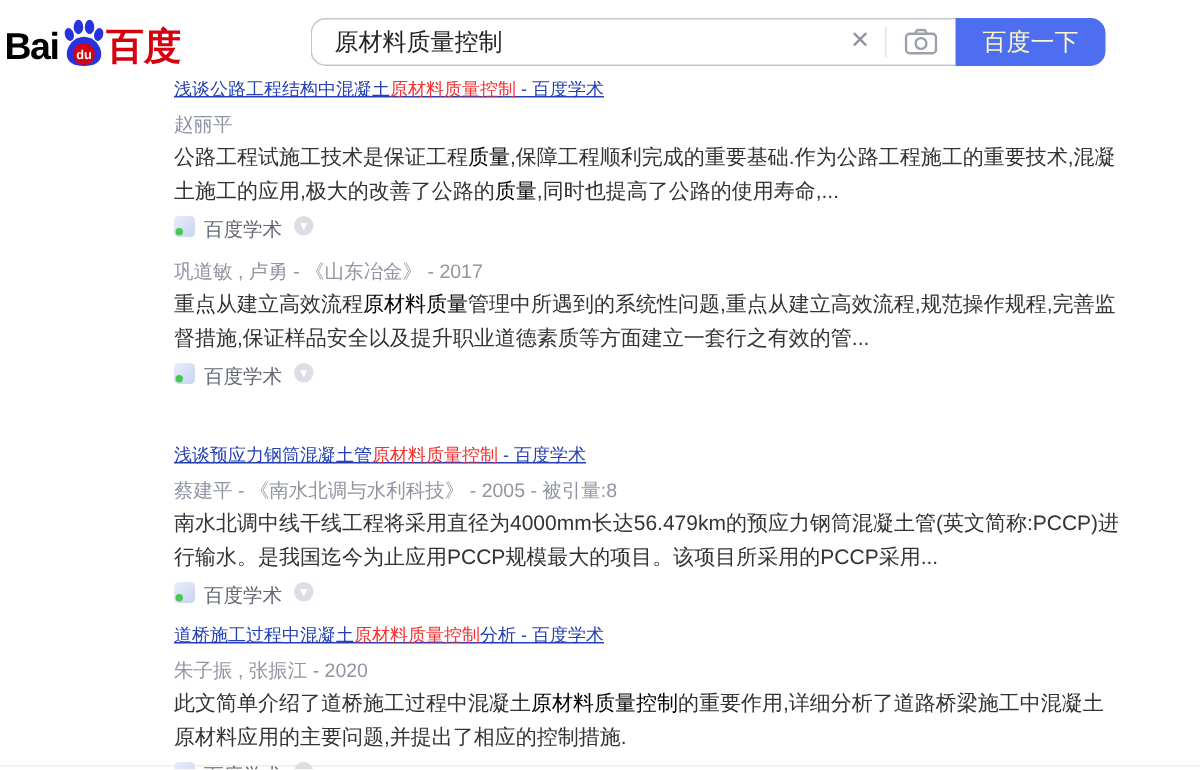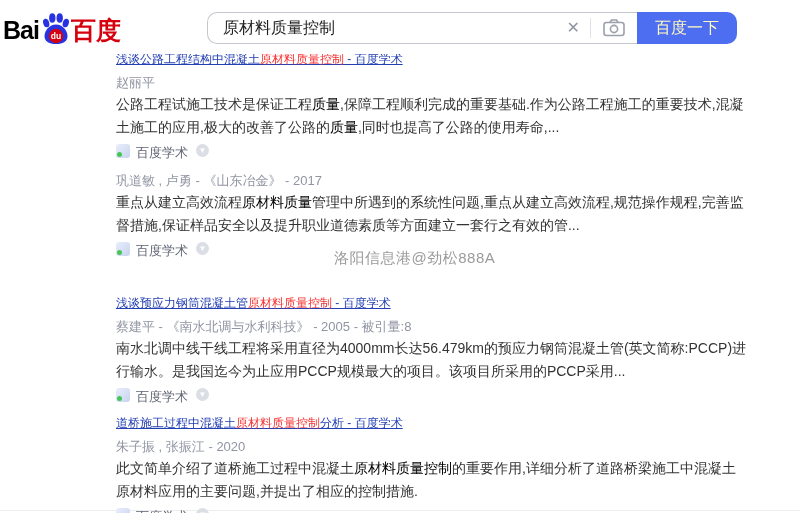--- a/index.html
+++ b/index.html
@@ -154,21 +154,20 @@
     <div class="byline">朱子振 , 张振江 - 2020</div>
     <div class="snippet"><span>此文简单介绍了道桥施工过程中混凝土</span><span class="hl">原材料质量控制</span><span>的重要作用,详细分析了道路桥梁施工中混凝土原材料应用的主要问题,并提出了相应的控制措施.</span></div>
     <div class="sourcebar">
       <span class="src-icon"></span>
       <span class="src-text">百度学术</span>
       <span class="chev">▼</span>
     </div>
   </div>
 </div>
 
-  <div class="watermark">洛阳信息港@劲松888A</div>
 
   <div class="header">
     <div class="logo">
       <span class="logo-bai">Bai</span>
       <span class="logo-paw">
         <svg width="30" height="34" viewBox="0 0 30 34">
           <ellipse cx="6.2" cy="12" rx="3" ry="4.4" fill="#2932e1" transform="rotate(-16 6.2 12)"></ellipse>
           <ellipse cx="12.3" cy="7" rx="3.2" ry="4.8" fill="#2932e1"></ellipse>
           <ellipse cx="19.7" cy="7" rx="3.2" ry="4.8" fill="#2932e1"></ellipse>
           <ellipse cx="25.8" cy="12" rx="3" ry="4.4" fill="#2932e1" transform="rotate(16 25.8 12)"></ellipse>

